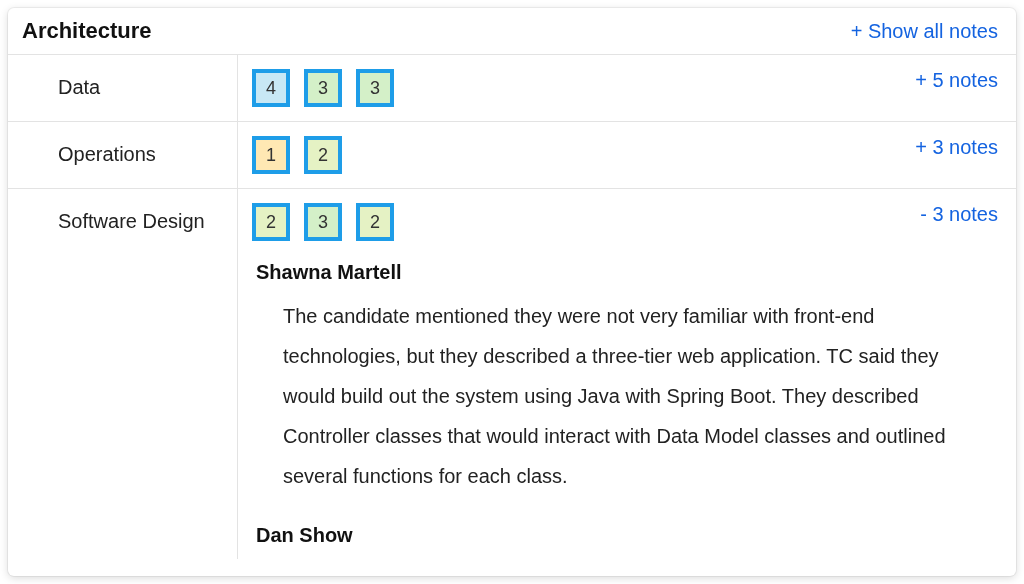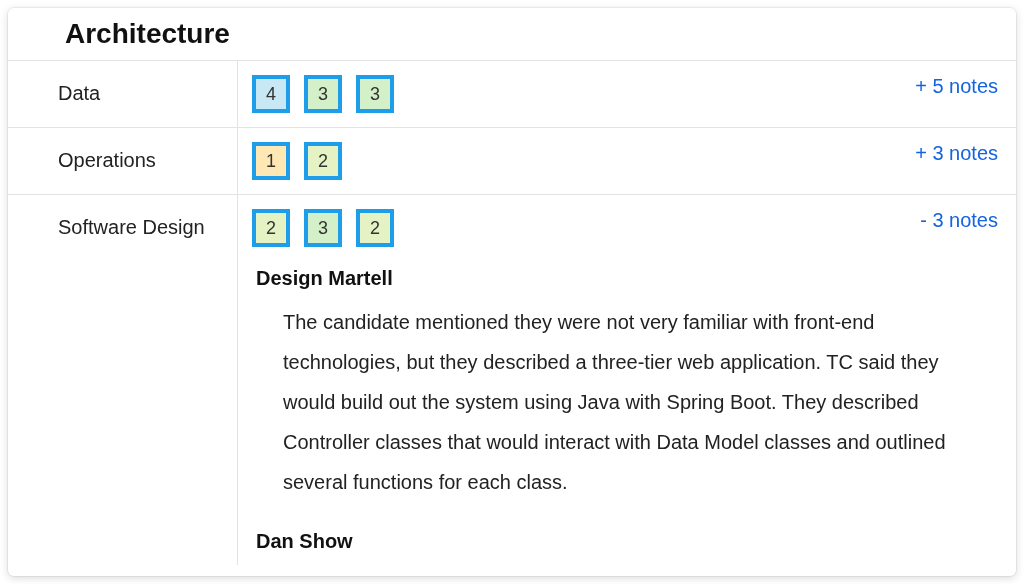--- a/index.html
+++ b/index.html
@@ -24,24 +24,23 @@
       position: relative;
     }
     .header-row {
       display: flex;
       align-items: center;
       justify-content: space-between;
       padding: 10px 18px 10px 14px;
       border-bottom: 1px solid #e3e3e3;
     }
     .section-title {
-      font-size: 28px;
+      font-size: 22px;
       font-weight: 700;
       color: #111;
-      margin-left: 43px;
     }
     .link {
       color: #1463e0;
       font-size: 20px;
       text-decoration: none;
       cursor: pointer;
       white-space: nowrap;
     }
     .row {
       display: flex;
@@ -111,20 +110,21 @@
       margin-left: 27px;
     }
   </style>
 </head>
 <body>
 
 <div class="panel">
 
   <div class="header-row">
     <div class="section-title">Architecture</div>
+    <a class="link">+ Show all notes</a>
   </div>
 
   <div class="row">
     <div class="row-label">Data</div>
     <div class="row-content">
       <div class="row-top">
         <div class="scores">
           <div class="score v4">4</div>
           <div class="score v3">3</div>
           <div class="score v3">3</div>
@@ -155,20 +155,20 @@
       <div class="row-top">
         <div class="scores">
           <div class="score v2">2</div>
           <div class="score v3">3</div>
           <div class="score v2">2</div>
         </div>
         <div class="spacer"></div>
         <a class="link">- 3 notes</a>
       </div>
       <div class="notes-body">
-        <div class="note-author">Design Martell</div>
+        <div class="note-author">Shawna Martell</div>
         <div class="note-text">The candidate mentioned they were not very familiar with front-end technologies, but they described a three-tier web application. TC said they would build out the system using Java with Spring Boot. They described Controller classes that would interact with Data Model classes and outlined several functions for each class.</div>
         <div class="note-author">Dan Show</div>
       </div>
     </div>
   </div>
 
 </div>
 
 </body></html>

